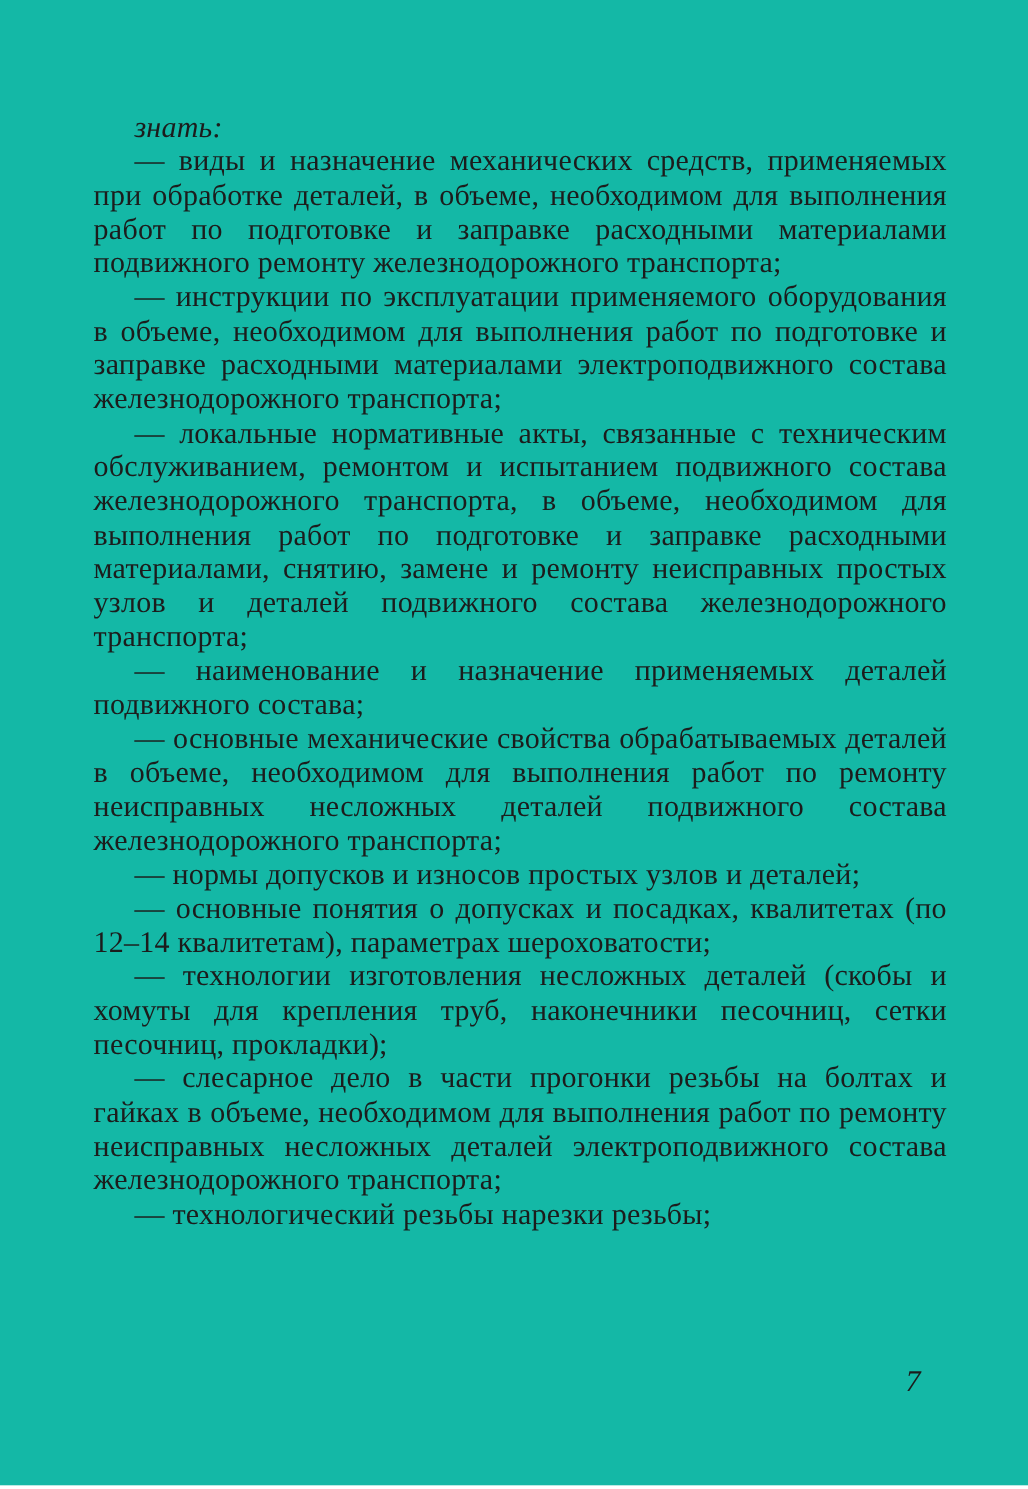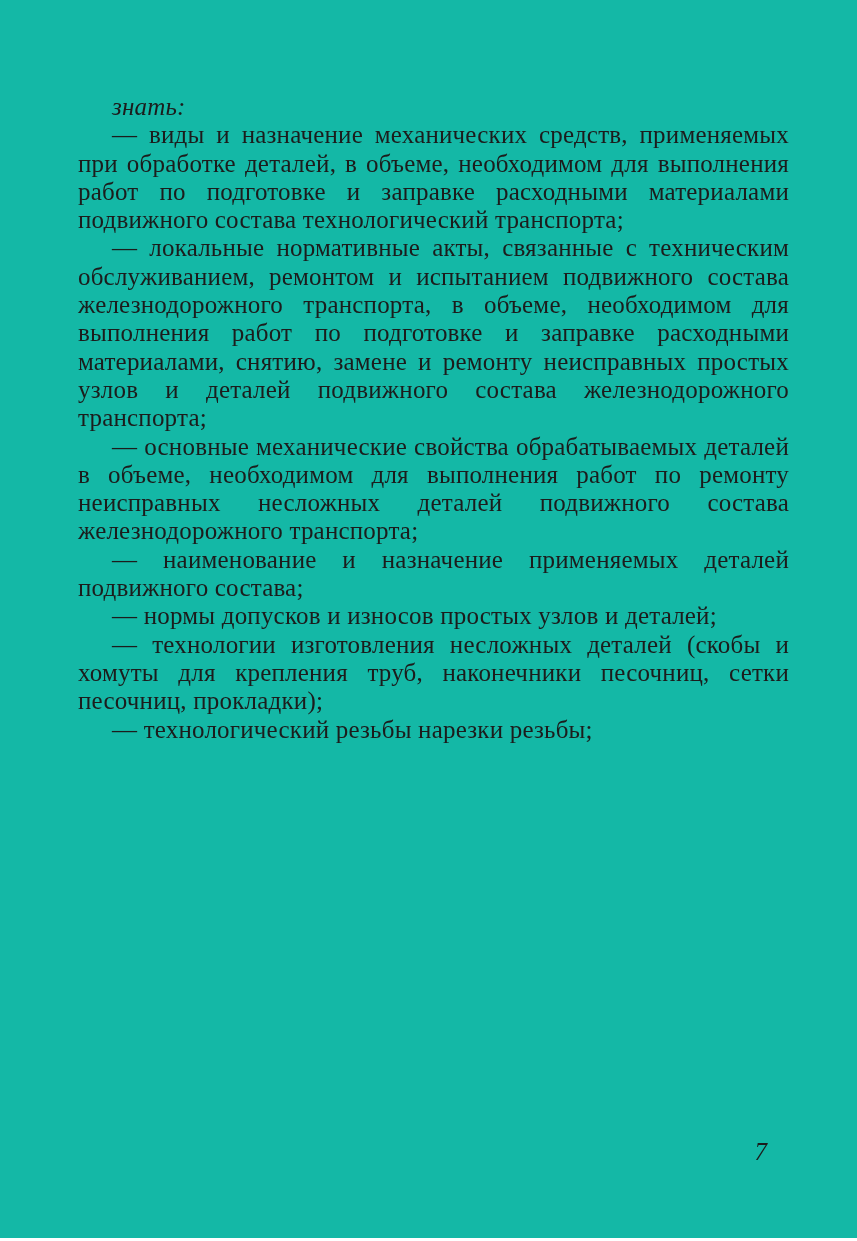--- a/index.html
+++ b/index.html
@@ -43,22 +43,25 @@
     font-style: italic;
     line-height: 28px;
   }
 </style>
 </head>
 <body>
 
 <div class="page">
   <div class="text-block">
     <p class="section-heading">знать:</p>
-    <p>— виды и назначение механических средств, применяемых при обработке деталей, в объеме, необходимом для выполнения работ по подготовке и заправке расходными материалами подвижного состава технологический транспорта;</p>
+    <p>— виды и назначение механических средств, применяемых при обработке деталей, в объеме, необходимом для выполнения работ по подготовке и заправке расходными материалами подвижного ремонту железнодорожного транспорта;</p>
+    <p>— инструкции по эксплуатации применяемого оборудования в объеме, необходимом для выполнения работ по подготовке и заправке расходными материалами электроподвижного состава железнодорожного транспорта;</p>
     <p>— локальные нормативные акты, связанные с техническим обслуживанием, ремонтом и испытанием подвижного состава железнодорожного транспорта, в объеме, необходимом для выполнения работ по подготовке и заправке расходными материалами, снятию, замене и ремонту неисправных простых узлов и деталей подвижного состава железнодорожного транспорта;</p>
+    <p>— наименование и назначение применяемых деталей подвижного состава;</p>
     <p>— основные механические свойства обрабатываемых деталей в объеме, необходимом для выполнения работ по ремонту неисправных несложных деталей подвижного состава железнодорожного транспорта;</p>
-    <p>— наименование и назначение применяемых деталей подвижного состава;</p>
     <p>— нормы допусков и износов простых узлов и деталей;</p>
+    <p>— основные понятия о допусках и посадках, квалитетах (по 12–14 квалитетам), параметрах шероховатости;</p>
     <p>— технологии изготовления несложных деталей (скобы и хомуты для крепления труб, наконечники песочниц, сетки песочниц, прокладки);</p>
+    <p>— слесарное дело в части прогонки резьбы на болтах и гайках в объеме, необходимом для выполнения работ по ремонту неисправных несложных деталей электроподвижного состава железнодорожного транспорта;</p>
     <p>— технологический резьбы нарезки резьбы;</p>
   </div>
   <div class="page-number">7</div>
 </div>
 
 </body></html>

